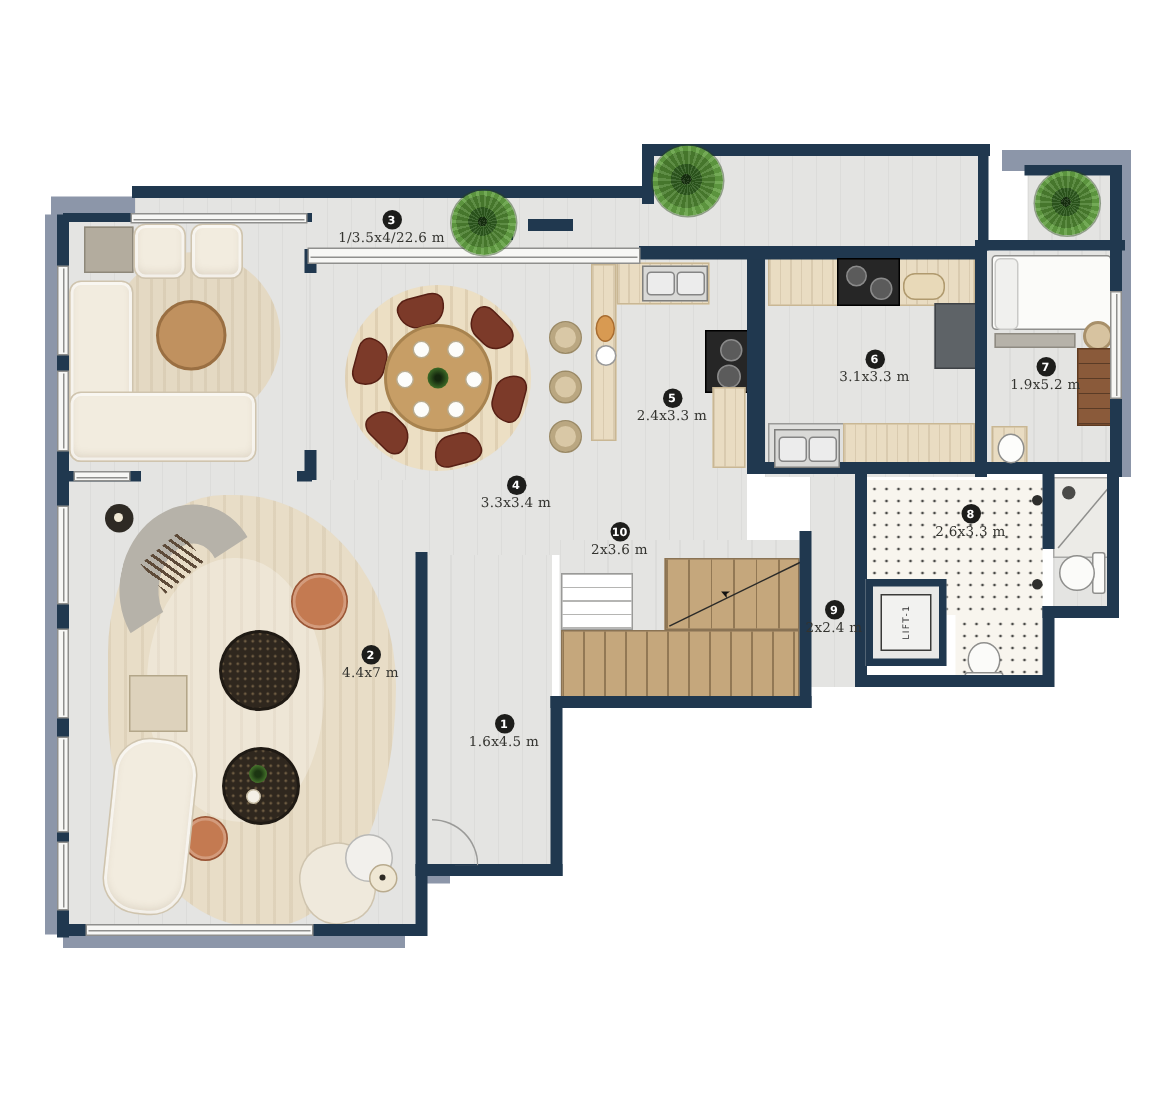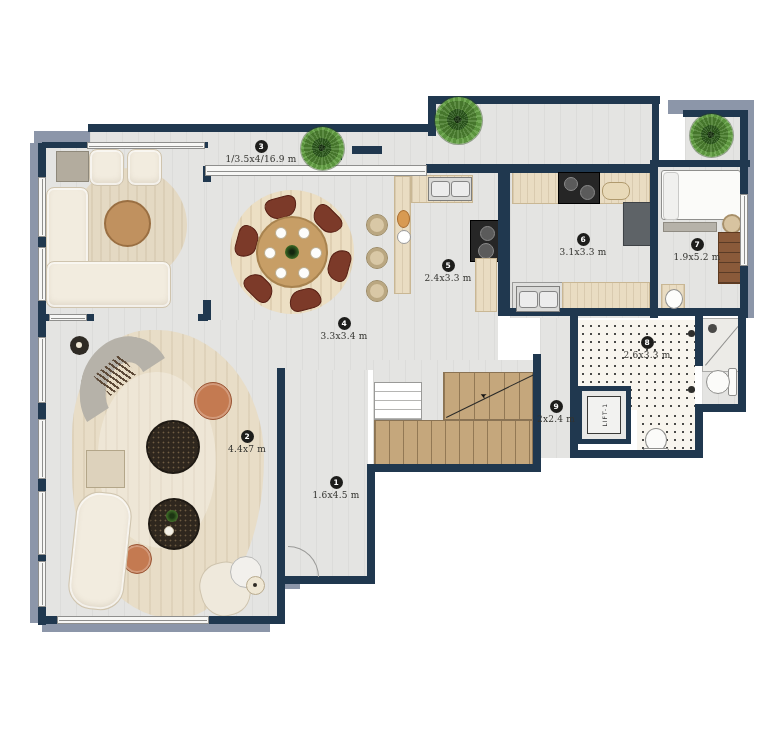--- a/index.html
+++ b/index.html
@@ -241,21 +241,21 @@
   <div class="rlabel" style="left:336px;top:476px;">
     <div class="badge">1</div>
     <div class="dim">1.6x4.5 m</div>
   </div>
   <div class="rlabel" style="left:247px;top:430px;">
     <div class="badge">2</div>
     <div class="dim">4.4x7 m</div>
   </div>
   <div class="rlabel" style="left:261px;top:140px;">
     <div class="badge">3</div>
-    <div class="dim">1/3.5x4/16.9 m</div>
+    <div class="dim">1/3.5x4/22.6 m</div>
   </div>
   <div class="rlabel" style="left:344px;top:317px;">
     <div class="badge">4</div>
     <div class="dim">3.3x3.4 m</div>
   </div>
   <div class="rlabel" style="left:448px;top:259px;">
     <div class="badge">5</div>
     <div class="dim">2.4x3.3 m</div>
   </div>
   <div class="rlabel" style="left:583px;top:233px;">
@@ -267,14 +267,18 @@
     <div class="dim">1.9x5.2 m</div>
   </div>
   <div class="rlabel" style="left:647px;top:336px;">
     <div class="badge">8</div>
     <div class="dim">2.6x3.3 m</div>
   </div>
   <div class="rlabel" style="left:556px;top:400px;">
     <div class="badge">9</div>
     <div class="dim">2x2.4 m</div>
   </div>
+  <div class="rlabel" style="left:413px;top:348px;">
+    <div class="badge">10</div>
+    <div class="dim">2x3.6 m</div>
+  </div>
 
 </div>
 
 </body></html>

